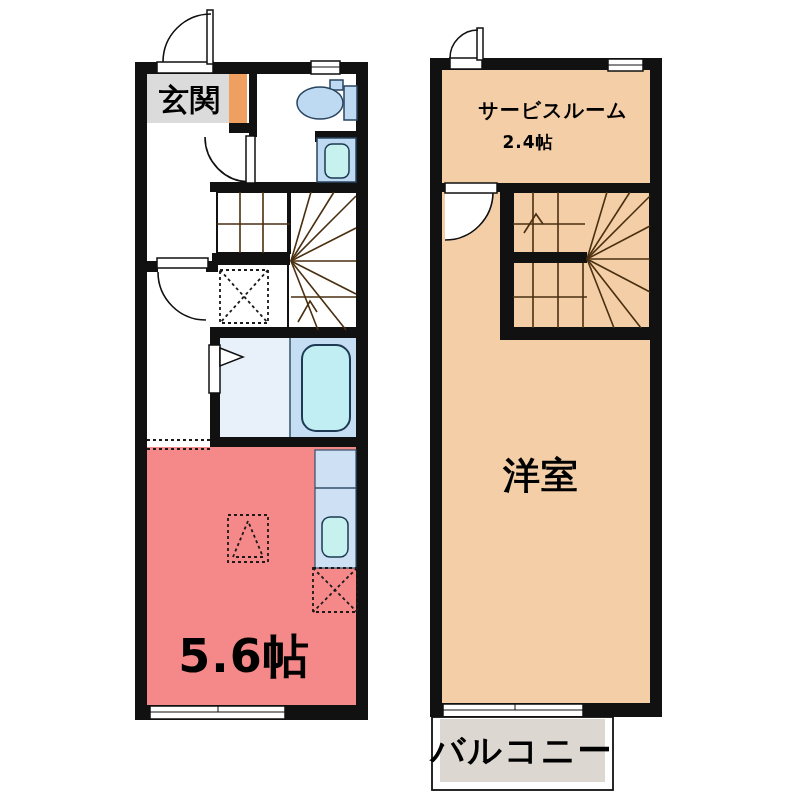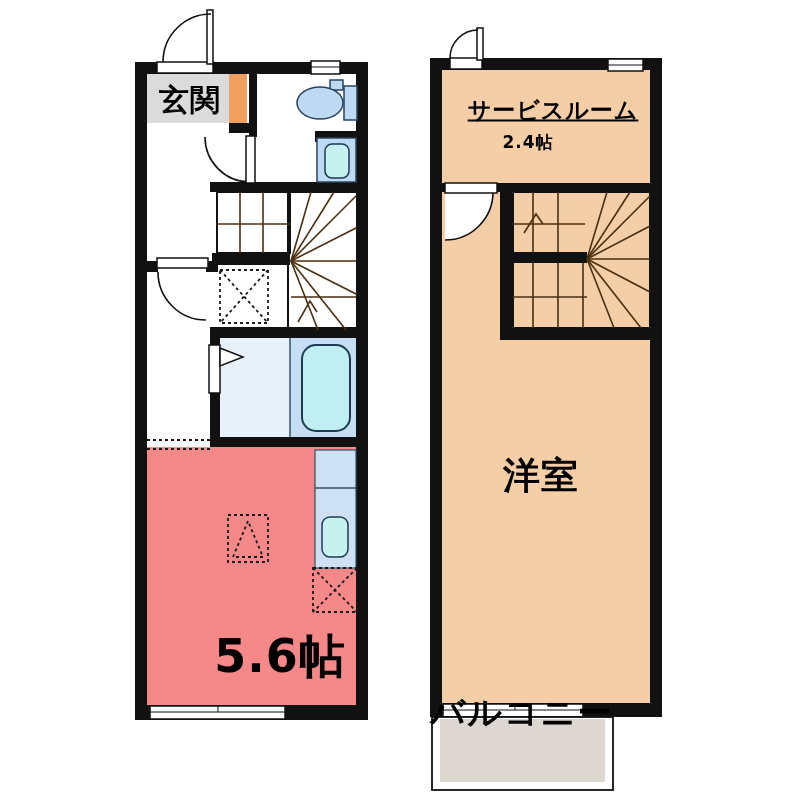--- a/index.html
+++ b/index.html
@@ -27,26 +27,26 @@
   .arc{stroke:#111;stroke-width:1.6;fill:none;}
   .wedge{fill:#fff;}
   .win{fill:#fff;stroke:#111;stroke-width:1.5;}
   .winln{stroke:#111;stroke-width:1;fill:none;}
   .dash{stroke:#1a1a1a;stroke-width:1.8;stroke-dasharray:3 3;fill:none;}
   .thinln{stroke:#33506b;stroke-width:1.5;fill:none;}
 
   .lbl{position:absolute;transform:translate(-50%,-50%);color:#000;font-weight:bold;
        white-space:nowrap;line-height:1;letter-spacing:1px;}
   .lbl-genkan{font-size:30px;}
-  .lbl-service{font-size:23px;text-decoration:underline;}
+  .lbl-service{font-size:20px;}
   .lbl-service-size{font-size:17px;}
   .lbl-room2{font-size:37px;}
   .lbl-room2-size{font-size:41px;}
   .lbl-dk{font-size:52px;letter-spacing:4px;}
-  .lbl-dk-size{font-size:46px;margin-left:36px;}
+  .lbl-dk-size{font-size:46px;}
   .lbl-balcony{font-size:34px;letter-spacing:2px;}
 </style>
 </head>
 <body>
 
 <div class="page">
 
 <svg width="800" height="800" viewBox="0 0 800 800">
 
   <g>
@@ -237,15 +237,15 @@
       <rect class="balc" x="440" y="719" width="165" height="63"></rect>
     </g>
   </g>
 </svg>
 
   <div class="lbl lbl-genkan" style="left:190px;top:100px;">玄関</div>
   <div class="lbl lbl-dk-size" style="left:244px;top:656px;">5.6帖</div>
   <div class="lbl lbl-service" style="left:553px;top:110px;">サービスルーム</div>
   <div class="lbl lbl-service-size" style="left:528px;top:142px;">2.4帖</div>
   <div class="lbl lbl-room2" style="left:541px;top:475px;">洋室</div>
-  <div class="lbl lbl-balcony" style="left:522px;top:712px;">バルコニー</div>
+  <div class="lbl lbl-balcony" style="left:522px;top:750px;">バルコニー</div>
 
 </div>
 
 </body></html>

